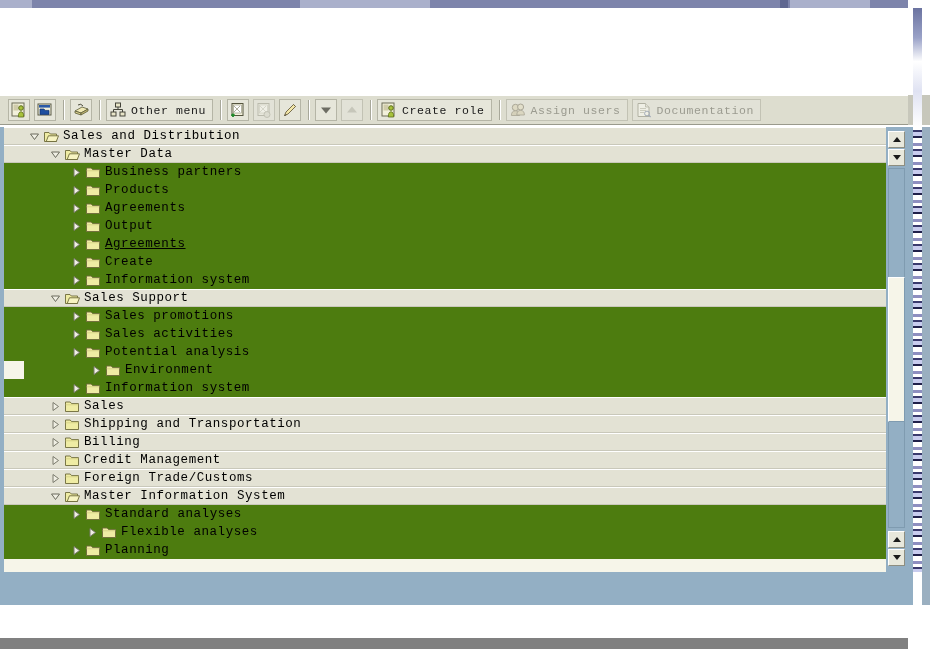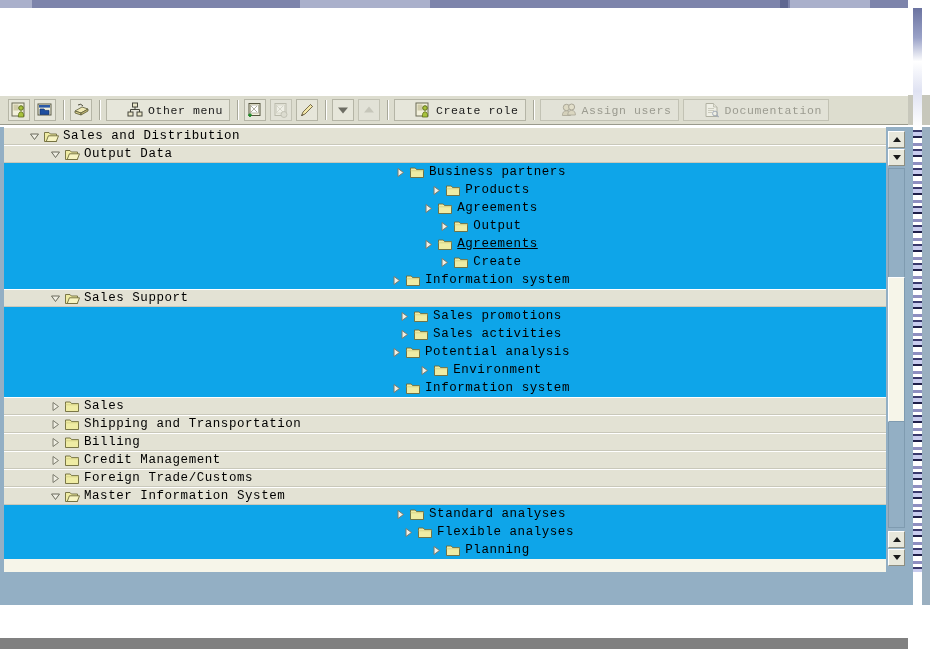--- a/index.html
+++ b/index.html
@@ -57,21 +57,21 @@
     background: #e6e6da;
     box-sizing: border-box;
     display: inline-flex;
     align-items: center;
     justify-content: center;
     margin-right: 4px;
     padding: 0 2px;
     cursor: default;
   }
   .tb-btn.labeled {
-    padding: 0 6px 0 20px;
+    padding: 0 6px 0 3px;
   }
   .tb-btn .lbl {
     font-family: "Liberation Mono", monospace;
     font-size: 11.5px;
     color: #1a1a1a;
     letter-spacing: 0.6px;
     margin-left: 5px;
     white-space: nowrap;
   }
   .tb-btn.disabled .lbl { color: #9b9b90; }
@@ -114,22 +114,21 @@
     white-space: nowrap;
     box-sizing: border-box;
     padding-left: 4px;
   }
   .row.lvl-band {
     background: #e3e2d4;
     border-top: 1px solid #ffffff;
     border-bottom: 1px solid #c9c8ba;
   }
   .row.child-band {
-    background: #0ea5e9;
-    justify-content: center;
+    background: #4d7c0f;
   }
   .row .twisty {
     width: 16px;
     display: inline-flex;
     justify-content: center;
     align-items: center;
     flex: 0 0 16px;
   }
   .row .folder {
     width: 18px;
@@ -407,21 +406,21 @@
           <svg class="ico" width="11" height="11" viewBox="0 0 11 11">
             <path d="M1.5 3 L9.5 3 L5.5 8.5 Z" fill="#f0efe4" stroke="#6a6a5c" stroke-width="1"></path>
           </svg>
         </span>
         <span class="folder">
           <svg class="ico" width="15" height="13" viewBox="0 0 15 13">
             <path d="M0.5 11.5 V2.5 H5 L6.3 4 H12.5 V11.5 Z" fill="#efeca4" stroke="#6d6a3a" stroke-width="0.9"></path>
             <path d="M2.2 11.5 L4.4 5.8 H14.5 L12.3 11.5 Z" fill="#f7f4c2" stroke="#6d6a3a" stroke-width="0.9"></path>
           </svg>
         </span>
-        <span class="label">Output Data</span>
+        <span class="label">Master Data</span>
       </div>
       <div class="row child-band" style="padding-left: 64px;">
         <span class="twisty">
           <svg class="ico" width="11" height="11" viewBox="0 0 11 11">
             <path d="M3 1.5 L3 9.5 L8.5 5.5 Z" fill="#f0efe4" stroke="#7a7a6c" stroke-width="1"></path>
           </svg>
         </span>
         <span class="folder">
           <svg class="ico" width="15" height="13" viewBox="0 0 15 13">
             <path d="M0.5 11.5 V2 H5.2 L6.6 3.6 H13.5 V11.5 Z" fill="#efeca4" stroke="#6d6a3a" stroke-width="0.9"></path>
@@ -563,21 +562,21 @@
           </svg>
         </span>
         <span class="folder">
           <svg class="ico" width="15" height="13" viewBox="0 0 15 13">
             <path d="M0.5 11.5 V2 H5.2 L6.6 3.6 H13.5 V11.5 Z" fill="#efeca4" stroke="#6d6a3a" stroke-width="0.9"></path>
             <path d="M0.5 4.8 H13.5" stroke="#cfcb7e" stroke-width="0.7"></path>
           </svg>
         </span>
         <span class="label">Potential analysis</span>
       </div>
-      <div class="row child-band" style="padding-left: 64px;">
+      <div class="row child-band" style="padding-left: 64px; margin-left: 20px;">
         <span class="twisty">
           <svg class="ico" width="11" height="11" viewBox="0 0 11 11">
             <path d="M3 1.5 L3 9.5 L8.5 5.5 Z" fill="#f0efe4" stroke="#7a7a6c" stroke-width="1"></path>
           </svg>
         </span>
         <span class="folder">
           <svg class="ico" width="15" height="13" viewBox="0 0 15 13">
             <path d="M0.5 11.5 V2 H5.2 L6.6 3.6 H13.5 V11.5 Z" fill="#efeca4" stroke="#6d6a3a" stroke-width="0.9"></path>
             <path d="M0.5 4.8 H13.5" stroke="#cfcb7e" stroke-width="0.7"></path>
           </svg>

